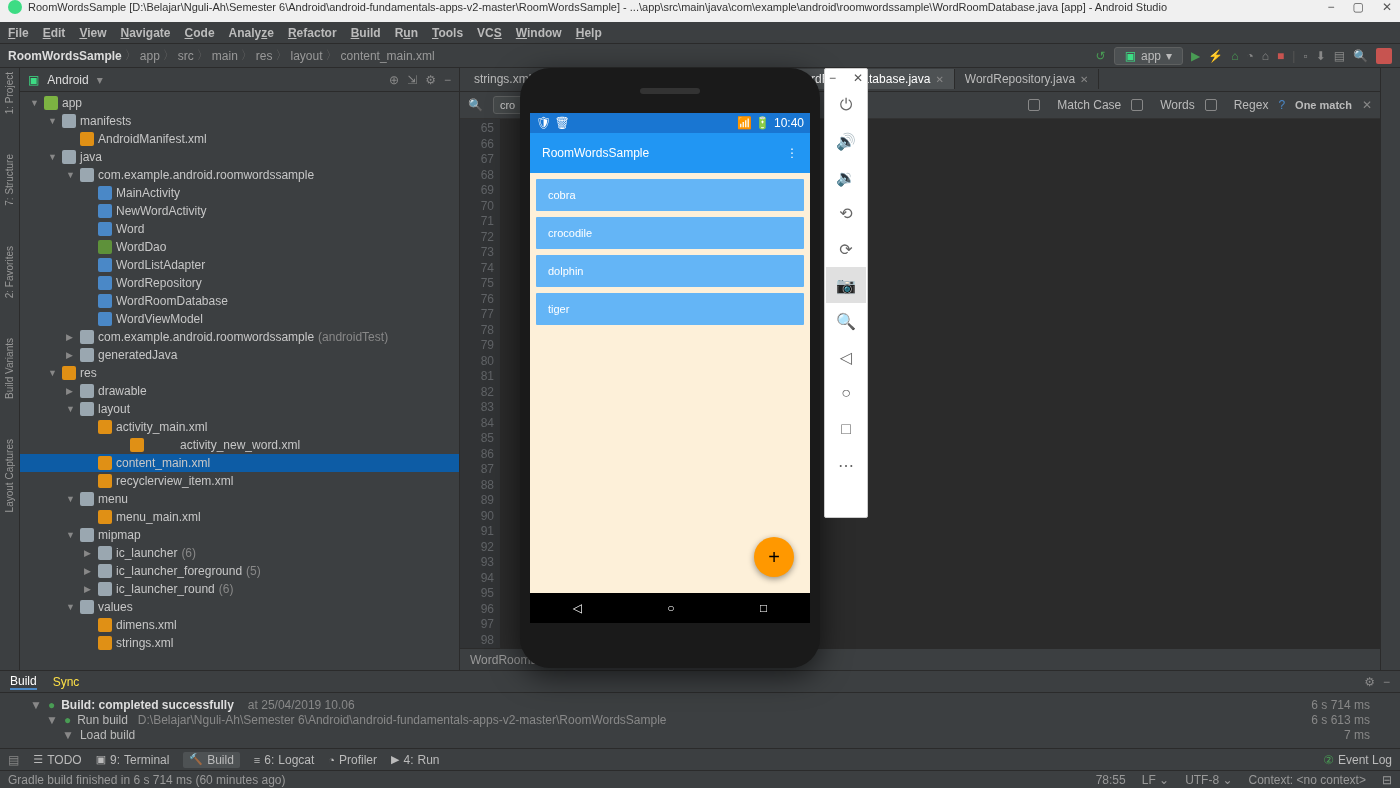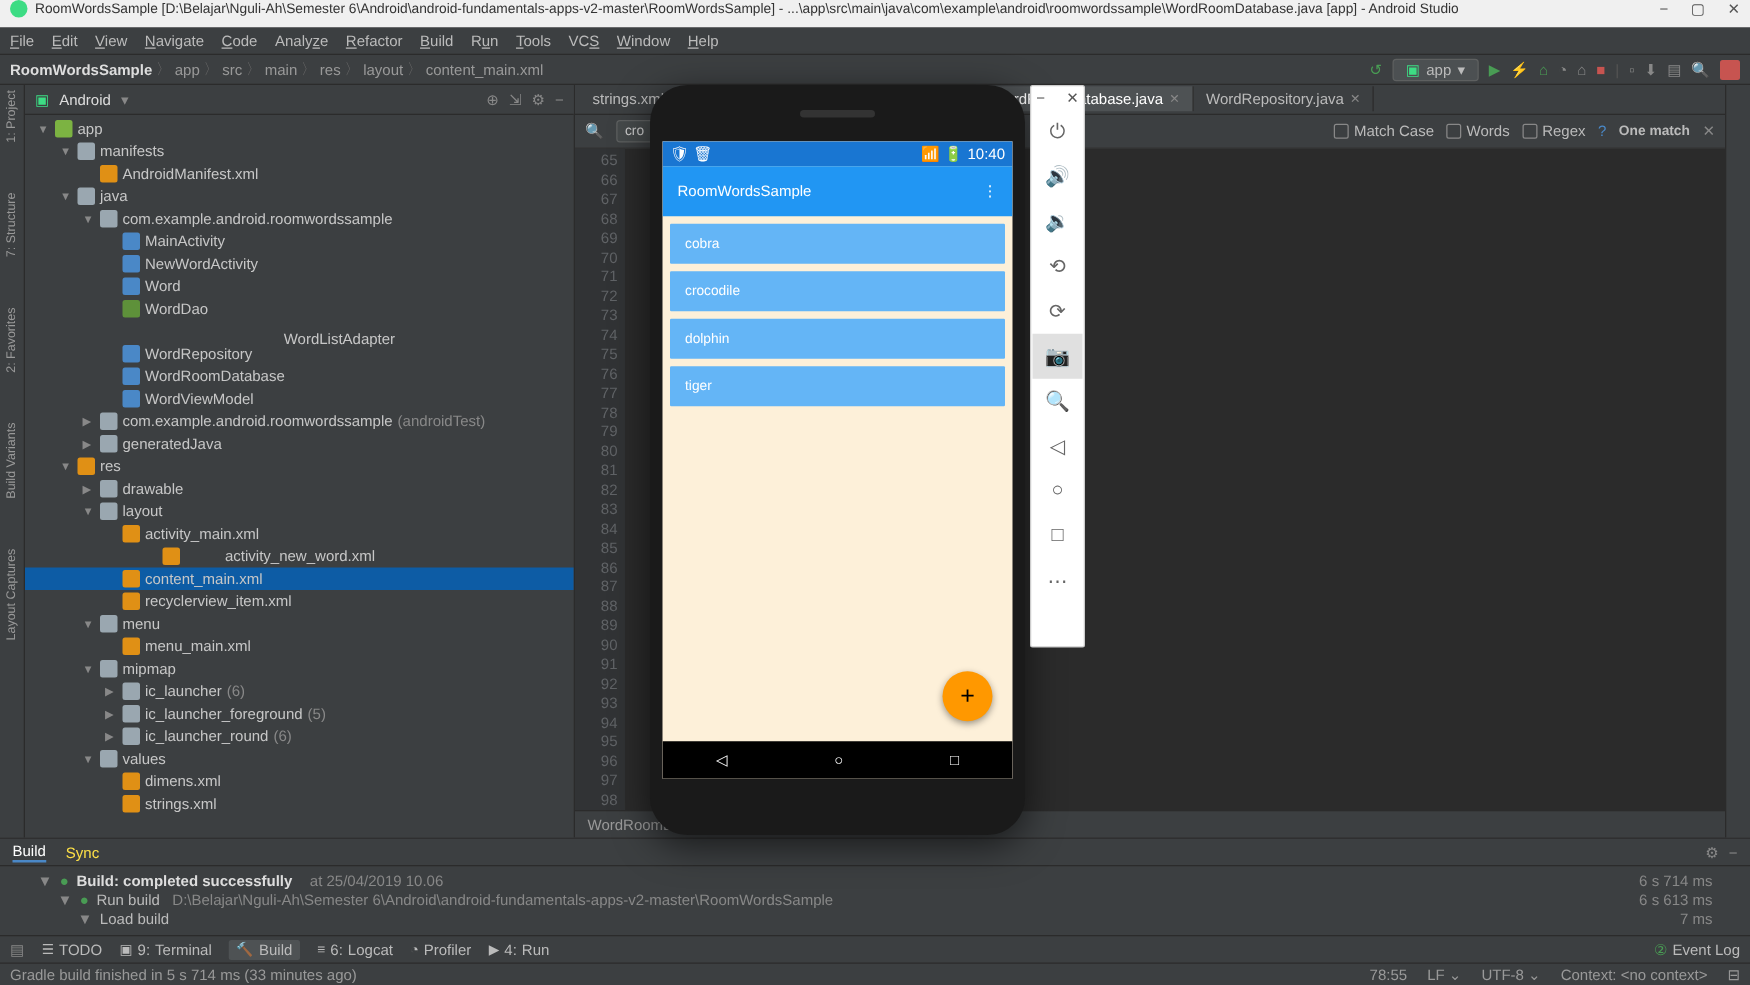--- a/index.html
+++ b/index.html
@@ -1,21 +1,21 @@
 <!DOCTYPE html>
 <html><head>
 <meta charset="utf-8">
 <style>
 *{box-sizing:border-box;margin:0;padding:0;font-family:"Segoe UI",Arial,sans-serif;font-size:12px;}
 body{background:#3c3f41;color:#bbbbbb;width:1400px;height:788px;overflow:hidden;position:relative;}
 .titlebar{height:22px;background:#f0f0f0;color:#333;display:flex;align-items:flex-start;padding:0 8px;justify-content:space-between;}
 .titlebar .title{font-size:11px;white-space:nowrap;overflow:hidden;}
 .titlebar .wincontrols{display:flex;gap:18px;color:#555;}
 .menubar{height:22px;background:#3c3f41;border-bottom:1px solid #2b2b2b;display:flex;align-items:center;padding:0 8px;gap:14px;}
-.menubar span{color:#bbbbbb;font-size:12px;}
+.menubar span{color:#bbbbbb;font-size:12px;font-weight:bold;}
 .menubar span u{text-decoration:underline;}
 .toolbar{height:24px;background:#3c3f41;border-bottom:1px solid #2b2b2b;display:flex;align-items:center;padding:0 8px;gap:6px;}
 .toolbar .crumb{color:#999;font-size:11px;display:flex;align-items:center;gap:3px;}
 .toolbar .crumb .sep{color:#666;}
 .toolbar .right{margin-left:auto;display:flex;align-items:center;gap:8px;}
 .toolbar .configbox{background:#4c5052;border:1px solid #5e6060;border-radius:3px;padding:1px 10px;color:#bbb;font-size:11px;display:flex;align-items:center;gap:5px;}
 .main{display:flex;height:calc(100% - 22px - 22px - 24px - 78px - 22px - 18px);}
 .leftgutter{width:20px;background:#3c3f41;border-right:1px solid #2b2b2b;display:flex;flex-direction:column;align-items:center;padding-top:4px;gap:40px;}
 .leftgutter .vlabel{writing-mode:vertical-lr;transform:rotate(180deg);font-size:10px;color:#999;}
 .projectpanel{width:440px;background:#3c3f41;border-right:1px solid #2b2b2b;display:flex;flex-direction:column;}
@@ -29,21 +29,21 @@
 .tree .ficon{width:14px;height:14px;border-radius:2px;display:inline-block;}
 .tree .fname{color:#c7c7c7;}
 .tree .grey{color:#888;}
 .editor{flex:1;display:flex;flex-direction:column;background:#2b2b2b;position:relative;}
 .edtabs{height:24px;background:#3c3f41;border-bottom:1px solid #2b2b2b;display:flex;align-items:center;padding-left:4px;}
 .edtab{padding:3px 10px;font-size:11px;color:#bbb;display:flex;align-items:center;gap:5px;border-right:1px solid #2b2b2b;}
 .edtab.active{background:#4e5254;color:#fff;}
 .edtab .close{color:#888;font-size:10px;}
 .findbar{height:28px;background:#3c3f41;border-bottom:1px solid #323232;display:flex;align-items:center;padding:0 8px;gap:10px;}
 .findbar input{background:#45494a;border:1px solid #5e6060;color:#ccc;padding:2px 20px 2px 6px;font-size:11px;width:280px;border-radius:3px;}
-.findbar .check{display:flex;align-items:center;gap:4px;font-size:11px;color:#bbb;}
+.findbar .check{display:flex;align-items:center;gap:17px;font-size:11px;color:#bbb;}
 .findbar .cb{width:12px;height:12px;border:1px solid #888;border-radius:2px;}
 .findbar .onematch{color:#bbb;font-size:11px;font-weight:bold;}
 .codearea{flex:1;display:flex;font-family:Consolas,monospace;font-size:12px;position:relative;}
 .gutter{width:40px;background:#313335;color:#606366;text-align:right;padding:2px 6px 0 0;line-height:15.5px;}
 .codebody{flex:1;padding:2px 0 0 8px;color:#a9b7c6;line-height:15.5px;white-space:pre;}
 .breadcrumb-bot{height:22px;background:#3c3f41;border-top:1px solid #2b2b2b;display:flex;align-items:center;padding:0 10px;gap:10px;font-size:11px;color:#999;}
 .rightgutter{width:20px;background:#3c3f41;border-left:1px solid #2b2b2b;}
 .bottompanel{height:78px;background:#3c3f41;border-top:1px solid #2b2b2b;}
 .btabs{height:22px;display:flex;align-items:center;padding:0 10px;gap:16px;border-bottom:1px solid #2b2b2b;}
 .btabs .btab{font-size:12px;color:#fde047;}
@@ -202,21 +202,21 @@
         <div class="row" style="padding-left: 64px;">
           <span class="arrow"></span>
           <span class="ficon" style="background:#4a88c7;"></span>
           <span class="fname">Word</span>
         </div>
         <div class="row" style="padding-left: 64px;">
           <span class="arrow"></span>
           <span class="ficon" style="background:#5e913a;"></span>
           <span class="fname">WordDao</span>
         </div>
-        <div class="row" style="padding-left: 64px; flex-direction: column;">
+        <div class="row" style="padding-left: 64px;">
           <span class="arrow"></span>
           <span class="ficon" style="background:#4a88c7;"></span>
           <span class="fname">WordListAdapter</span>
         </div>
         <div class="row" style="padding-left: 64px;">
           <span class="arrow"></span>
           <span class="ficon" style="background:#4a88c7;"></span>
           <span class="fname">WordRepository</span>
         </div>
         <div class="row" style="padding-left: 64px;">
@@ -453,21 +453,21 @@
   <span class="tool">▶ <span>4:</span><span>Run</span></span>
   <div class="right">
     <span class="tool">
         <span style="color:#499c54;">②</span> 
         <span>Event Log</span>
       </span>
   </div>
 </div>
 
 <div class="statusbar">
-  <span>Gradle build finished in 5 s 714 ms (33 minutes ago)</span>
+  <span>Gradle build finished in 6 s 714 ms (60 minutes ago)</span>
   <div class="right">
     <span>78:55</span>
     <span><span>LF</span> ⌄</span>
     <span><span>UTF-8</span> ⌄</span>
     <span>Context: &lt;no context&gt;</span>
     <span>⊟</span>
   </div>
 </div>
 
 <div class="emulator">

